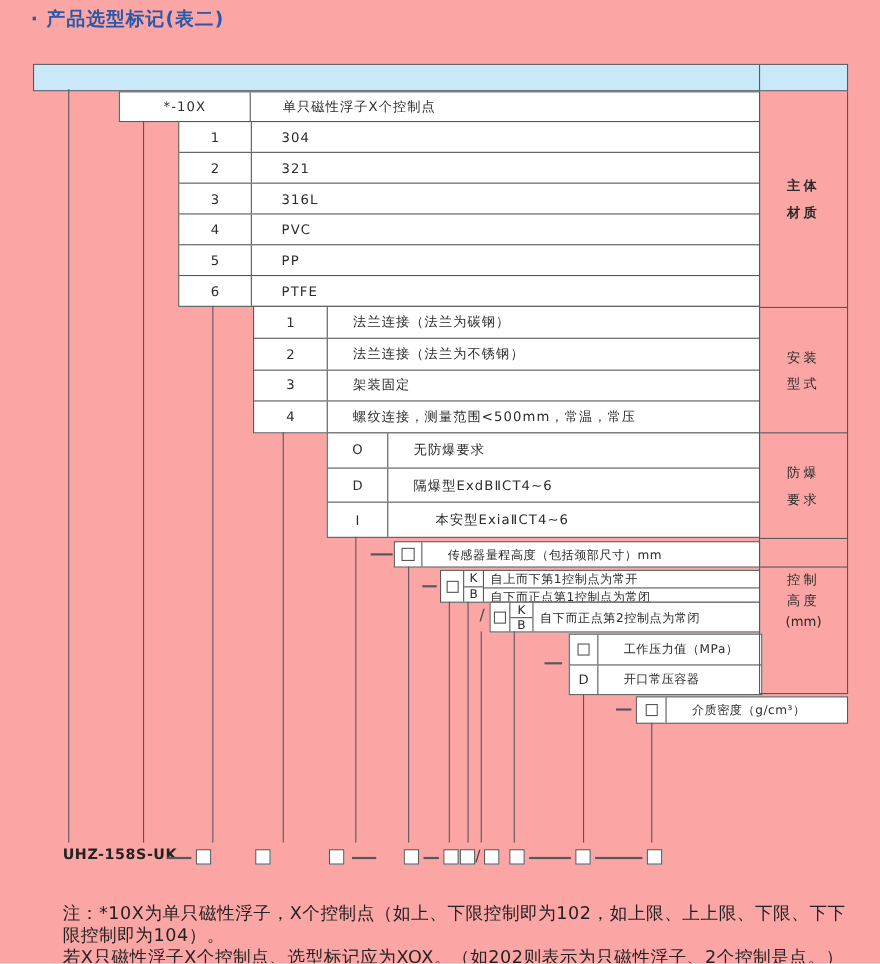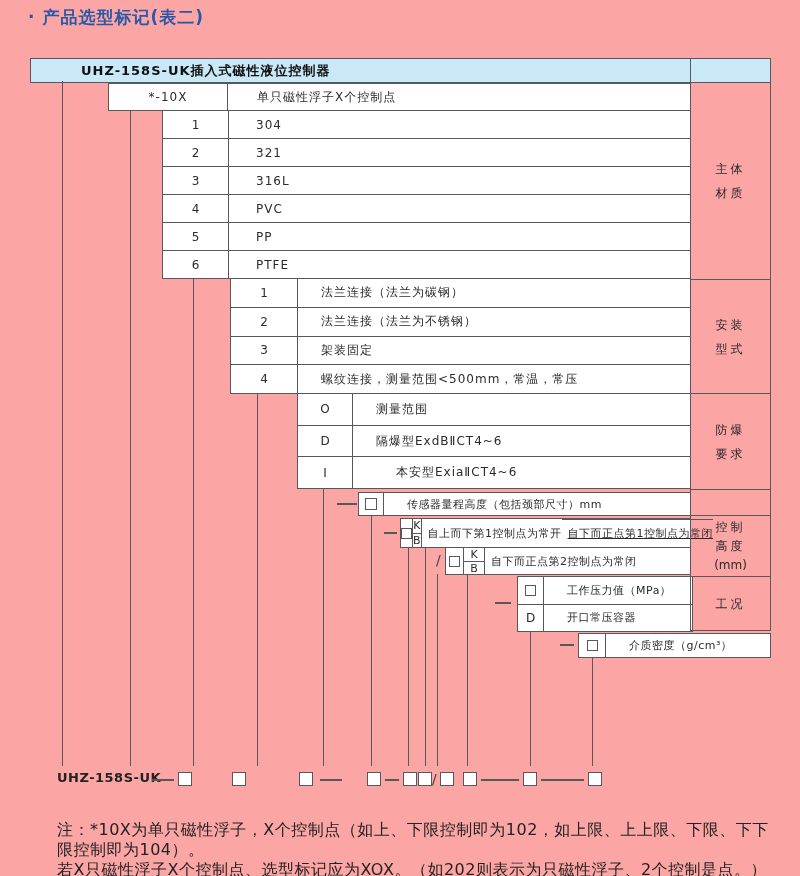--- a/index.html
+++ b/index.html
@@ -29,39 +29,38 @@
            border-right:1px solid #57585a;border-bottom:1px solid #57585a;display:flex;flex-direction:column;}
   .scell{display:flex;flex-direction:column;align-items:center;justify-content:center;
          box-sizing:border-box;font-size:12px;letter-spacing:3px;line-height:24px;color:#2b2b2b;}
   .scell + .scell{border-top:1px solid #57585a;}
   
   .kb{border:1px solid #57585a;display:flex;background:#fff;}
   .kb .boxcell{display:flex;align-items:center;justify-content:center;border-right:1px solid #57585a;}
   .kb .letters{display:flex;flex-direction:column;border-right:1px solid #57585a;}
   .kb .letters div{flex:1;display:flex;align-items:center;justify-content:center;font-size:11px;}
   .kb .letters div + div{border-top:1px solid #57585a;}
-  .kb .descs{display:flex;flex-direction:row;flex:1;}
+  .kb .descs{display:flex;flex-direction:column;flex:1;}
   .kb .descs div{flex:1;display:flex;align-items:center;padding-left:6px;font-size:11px;letter-spacing:0.5px;white-space:nowrap;}
   .kb .descs div + div{border-top:1px solid #57585a;text-decoration:underline;}
   
   .fbox{position:absolute;top:772px;width:14px;height:14px;border:1.5px solid #57585a;box-sizing:border-box;background:#fff;}
   #model{left:57px;top:770px;font-size:13px;font-weight:bold;letter-spacing:0.5px;color:#222;}
   .slash{position:absolute;font-size:14px;color:#444;}
   
   #notes{left:57px;top:820px;width:716px;font-size:16px;line-height:20px;color:#222;letter-spacing:0.5px;}
 </style>
 </head>
 <body>
 
 <div id="page">
 
   <div class="abs" id="title">· 产品选型标记(表二)</div>
 
   <div class="abs" id="hdr">
-    <div class="txt">UHZ-158S-UK插入式磁性液位控制器</div>
     <div class="div"></div>
   </div>
 
   <div class="abs blk" style="left:108px;top:83px;width:583px;height:28px;">
     <div class="row">
       <div class="code" style="width:119px;letter-spacing:1px;">*-10X</div>
       <div class="desc" style="padding-left:14px;">单只磁性浮子X个控制点</div>
     </div>
   </div>
 
@@ -107,21 +106,21 @@
       </div>
     <div class="row">
         <div class="code" style="width:67px;">4</div>
         <div class="desc" style="padding-left:8px;">螺纹连接，测量范围&lt;500mm，常温，常压</div>
       </div>
   </div>
 
   <div class="abs blk" style="left:297px;top:393px;width:394px;height:96px;">
     <div class="row">
         <div class="code" style="width:55px;">O</div>
-        <div class="desc" style="padding-left:8px;">测量范围</div>
+        <div class="desc" style="padding-left:8px;">无防爆要求</div>
       </div>
     <div class="row">
         <div class="code" style="width:55px;">D</div>
         <div class="desc" style="padding-left:8px;">隔爆型ExdBⅡCT4~6</div>
       </div>
     <div class="row">
         <div class="code" style="width:55px;">I</div>
         <div class="desc" style="padding-left:8px;margin-left:20px;">本安型ExiaⅡCT4~6</div>
       </div>
   </div>
@@ -183,40 +182,37 @@
   <div class="abs blk small" style="left:578px;top:633px;width:193px;height:25px;">
     <div class="row">
       <div class="code" style="width:27px;">
           <span class="sq" style="width:11px;height:11px;"></span>
         </div>
       <div class="desc" style="padding-left:8px;">介质密度（g/cm³）</div>
     </div>
   </div>
 
   <div class="abs" id="sidecol">
-    <div class="scell" style="height:196px;">
+    <div class="scell" style="height:196px;font-weight:bold;">
       <span>主体</span>
       <span>材质</span>
     </div>
     <div class="scell" style="height:114px;">
       <span>安装</span>
       <span>型式</span>
     </div>
     <div class="scell" style="height:96px;">
       <span>防爆</span>
       <span>要求</span>
     </div>
     <div class="scell" style="height:26px;"></div>
     <div class="scell" style="height:61px;line-height:19px;">
       <span>控制</span>
       <span>高度</span>
       <span style="letter-spacing:0;">(mm)</span>
-    </div>
-    <div class="scell" style="flex:1;">
-      <span>工况</span>
     </div>
   </div>
 
   <div class="vline" style="left:62px;top:81px;height:685px;"></div>
   <div class="vline" style="left:130px;top:110px;height:656px;"></div>
   <div class="vline" style="left:193px;top:278px;height:488px;"></div>
   <div class="vline" style="left:257px;top:393px;height:373px;"></div>
   <div class="vline" style="left:323px;top:488px;height:278px;"></div>
   <div class="vline" style="left:371px;top:515px;height:251px;"></div>
   <div class="vline" style="left:408px;top:547px;height:219px;"></div>

